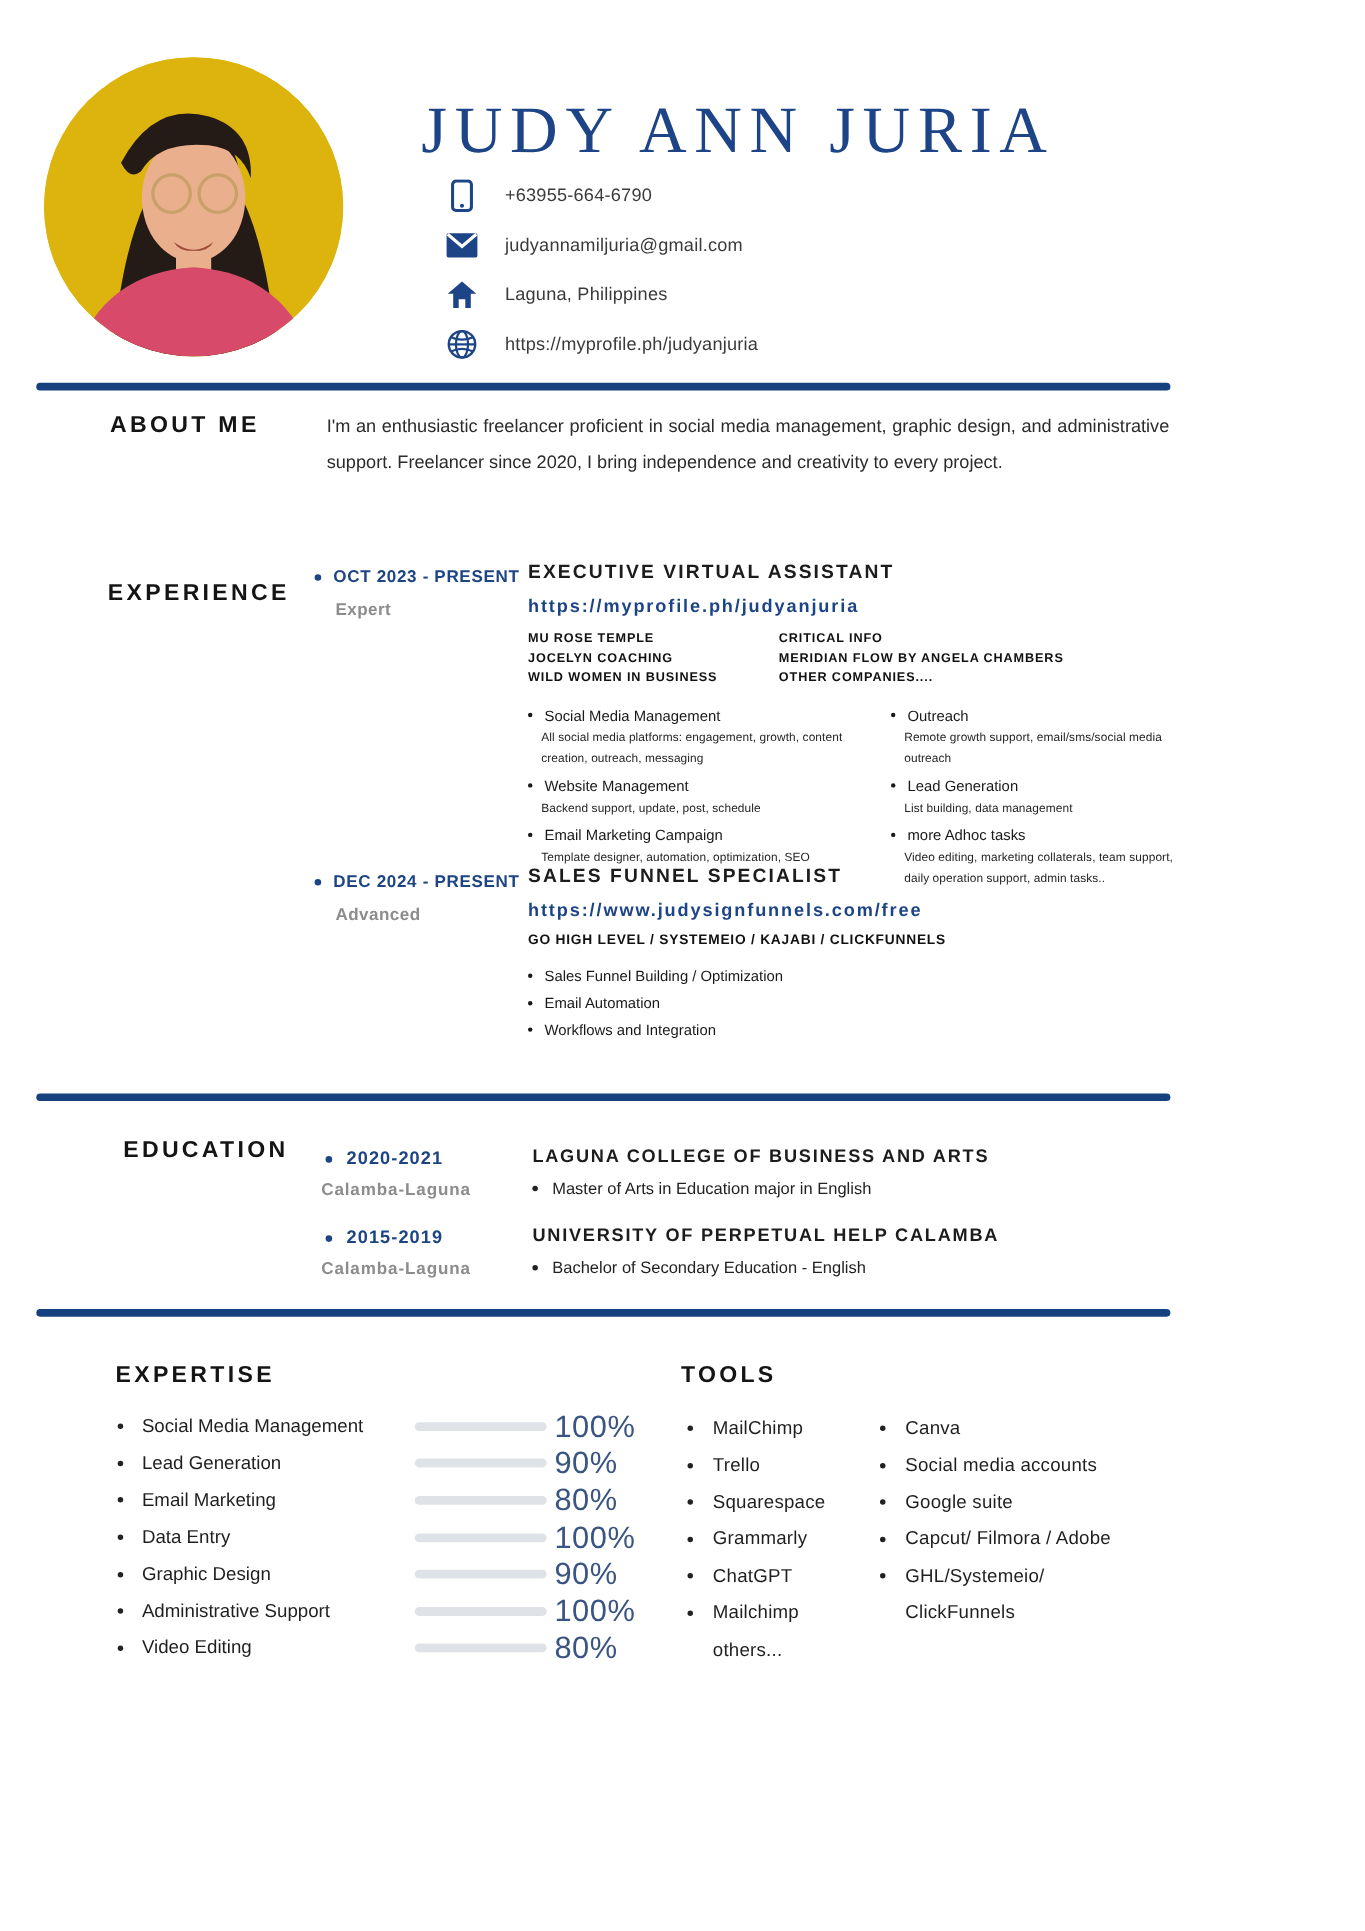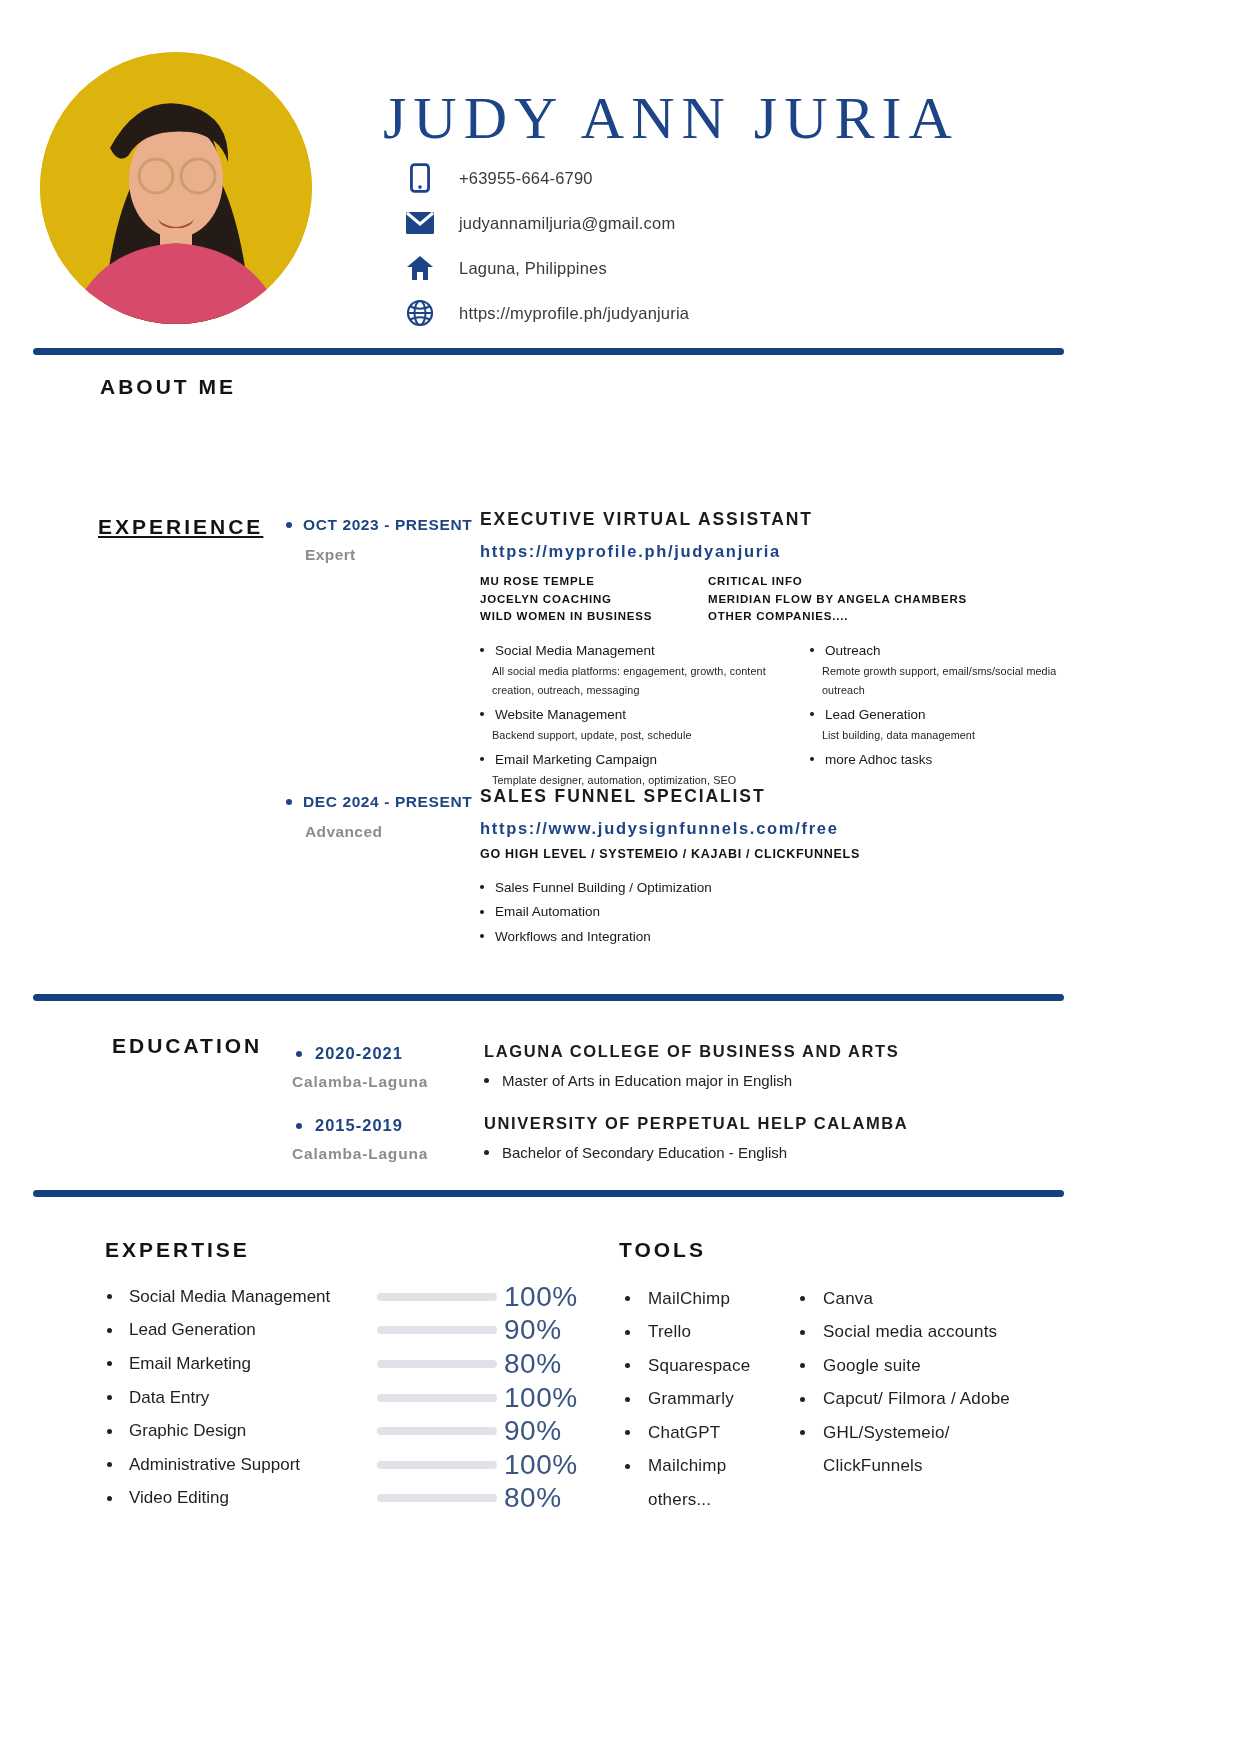--- a/index.html
+++ b/index.html
@@ -22,21 +22,21 @@
 
   .sec-heading{font-weight:bold;font-size:21px;letter-spacing:3px;color:#141414;white-space:nowrap;}
 
   
   .about-heading{position:absolute;left:100px;top:375px;}
   .about-text{position:absolute;left:297px;top:372px;width:766px;font-size:16.5px;line-height:32px;
               text-align:justify;color:#2b2b2b;}
 
   
   .experience{position:absolute;left:0;top:505px;width:1241px;}
-  .exp-heading{position:absolute;left:98px;top:10px;text-decoration:underline;}
+  .exp-heading{position:absolute;left:98px;top:22px;}
   .date-block{position:absolute;width:220px;}
   .period-row{display:flex;align-items:center;gap:11px;color:#1e4583;font-weight:bold;
               font-size:15.5px;letter-spacing:0.6px;white-space:nowrap;}
   .dot-navy{width:6px;height:6px;border-radius:50%;background:#1e4583;flex:0 0 6px;}
   .level{color:#8c8c8c;font-weight:bold;font-size:15.5px;margin:12px 0 0 19px;letter-spacing:0.4px;}
   .job-main{position:absolute;left:480px;width:620px;}
   .job-title{font-size:17.5px;font-weight:bold;letter-spacing:1.9px;color:#1c1c1c;white-space:nowrap;}
   .job-link{font-size:16.5px;font-weight:bold;letter-spacing:1.7px;color:#1c4486;margin-top:12px;
             white-space:nowrap;cursor:pointer;}
   .clients{display:flex;margin-top:12px;font-size:11.5px;font-weight:bold;letter-spacing:0.8px;
@@ -140,20 +140,21 @@
             <path d="M4 7.5 Q14 12 24 7.5 M4 20.5 Q14 16 24 20.5" fill="none" stroke="#1c4486" stroke-width="2"></path>
           </svg>
       </span>
       <span class="contact-text">https://myprofile.ph/judyanjuria</span>
     </div>
   </div>
 
   <div class="rule rule1"></div>
 
   <div class="sec-heading about-heading">ABOUT ME</div>
+  <div class="about-text">I'm an enthusiastic freelancer proficient in social media management, graphic design, and administrative support. Freelancer since 2020, I bring independence and creativity to every project.</div>
 
   <div class="experience">
     <div class="sec-heading exp-heading">EXPERIENCE</div>
 
     <div class="date-block" style="left:286px;top:11px;">
       <div class="period-row">
         <span class="dot-navy"></span>
         <span>OCT 2023 - PRESENT</span>
       </div>
       <div class="level">Expert</div>
@@ -211,20 +212,21 @@
                 <span class="dot-sm"></span>
                 <span>Lead Generation</span>
               </div>
             <div class="duty-detail">List building, data management</div>
           </div>
           <div class="duty">
             <div class="duty-title">
                 <span class="dot-sm"></span>
                 <span>more Adhoc tasks</span>
               </div>
+            <div class="duty-detail">Video editing, marketing collaterals, team support, daily operation support, admin tasks..</div>
           </div>
         </div>
       </div>
     </div>
 
     <div class="date-block" style="left:286px;top:288px;">
       <div class="period-row">
         <span class="dot-navy"></span>
         <span>DEC 2024 - PRESENT</span>
       </div>

